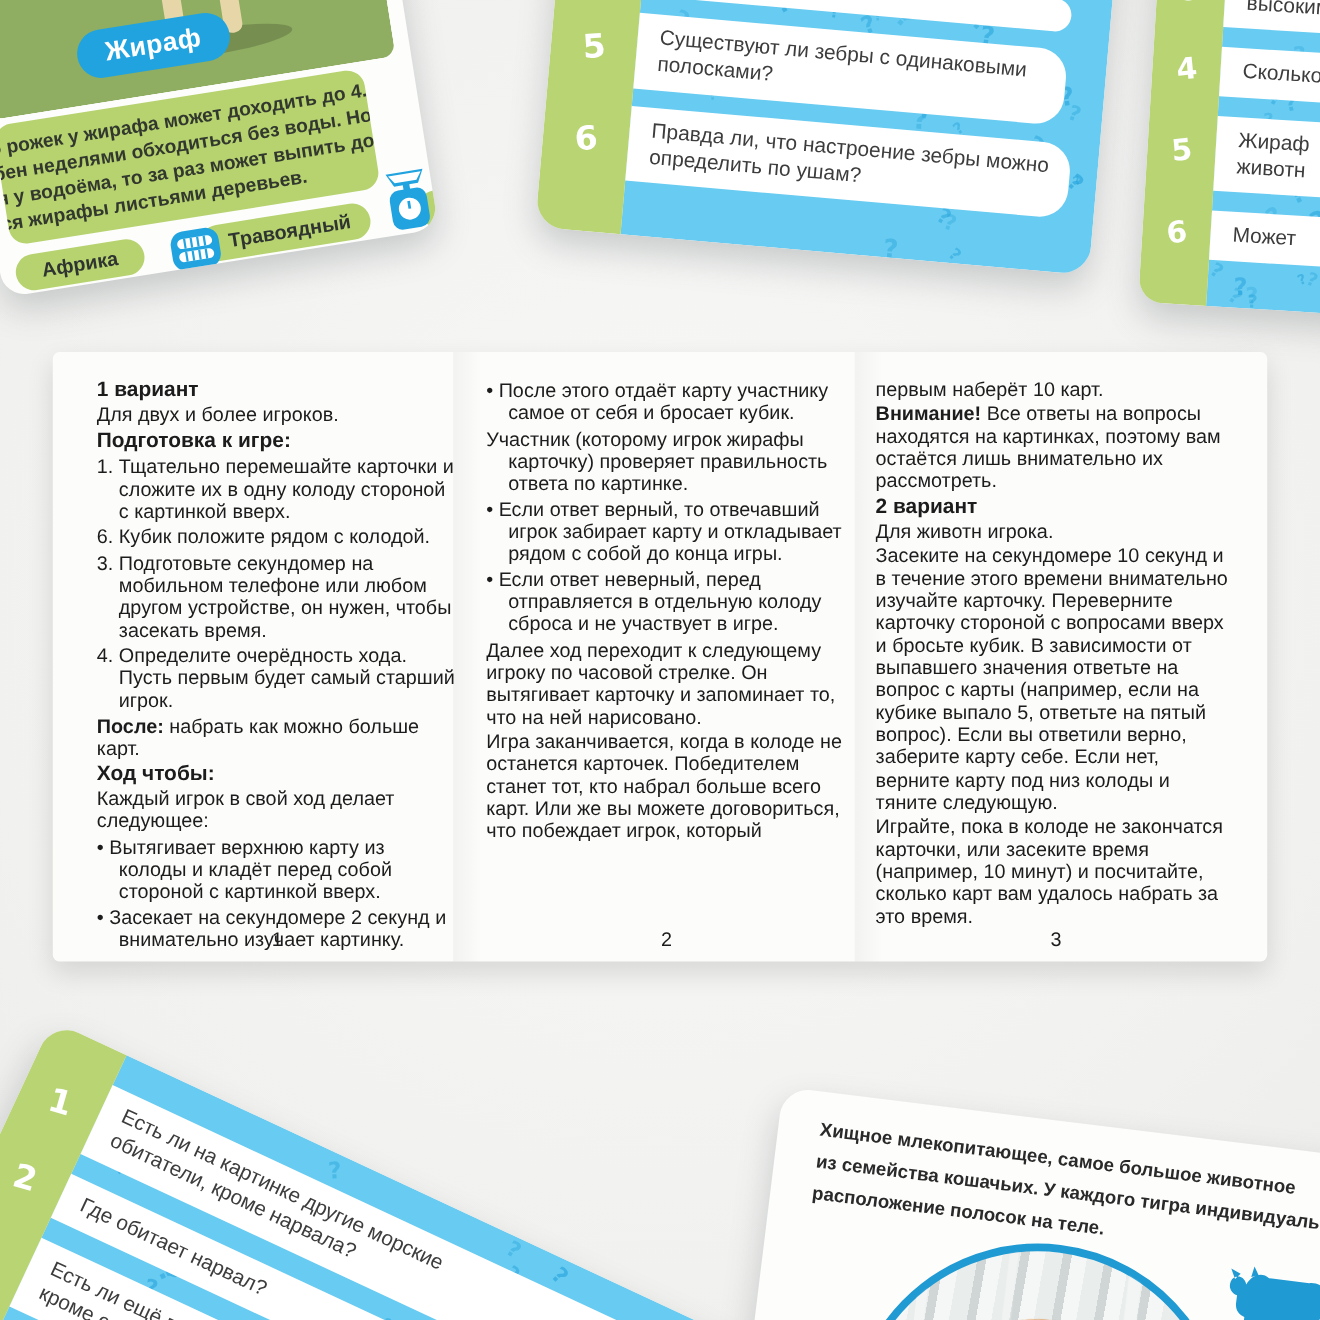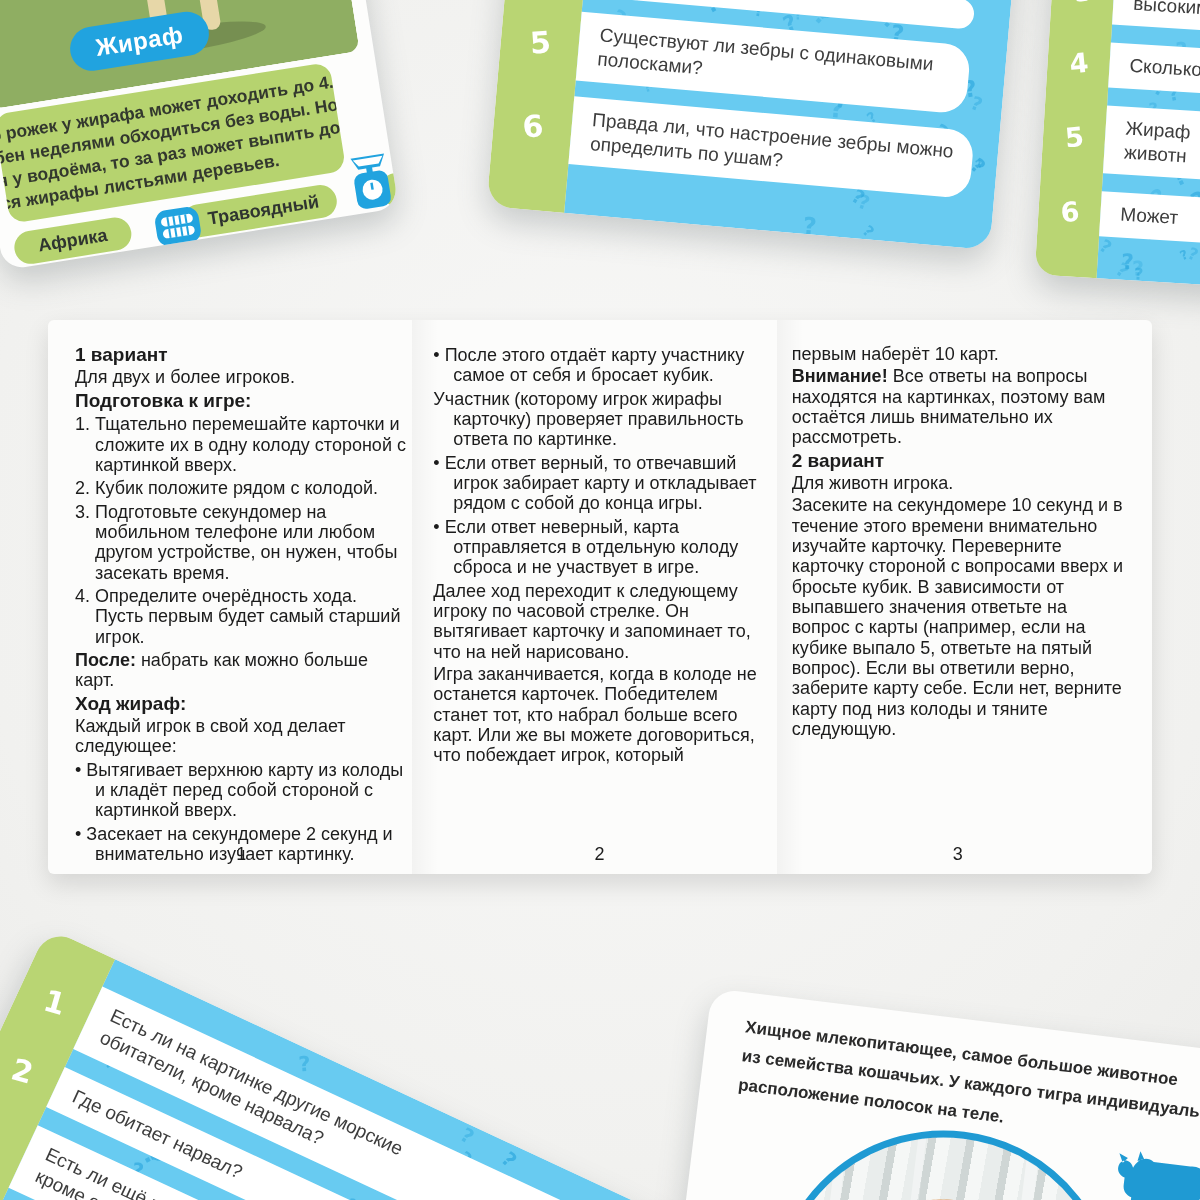--- a/index.html
+++ b/index.html
@@ -60,21 +60,21 @@
   .narwhal-card{left:48px;top:928px;width:760px;height:560px;transform:rotate(25deg);
     transform-origin:top left;--strip:74px;}
   .narwhal-card .qrows{padding-top:30px;}
   .narwhal-card .qrow{margin-bottom:20px;}
   .narwhal-card .qpill{flex:1;margin-right:36px;}
 
   
   .booklet{position:absolute;left:48px;top:320px;width:1104px;height:554px;background:#fcfcfb;
     border-radius:6px;box-shadow:0 10px 24px rgba(0,0,0,.12);}
   .bcols{position:absolute;inset:0;display:grid;grid-template-columns:1fr 1fr 1fr;
-    column-gap:26px;padding:22px 28px 6px 27px;box-sizing:border-box;}
+    column-gap:26px;padding:22px 28px 6px 40px;box-sizing:border-box;}
   .fold{position:absolute;top:0;bottom:0;width:26px;background:linear-gradient(90deg,rgba(0,0,0,.04),rgba(0,0,0,0));}
   .col{position:relative;overflow:hidden;color:#1c1c1c;font-size:18px;line-height:1.13;
     padding-bottom:36px;}
   .col .bh{font-weight:bold;font-size:19px;margin:2px 0 2px 0;}
   .col p{margin:2px 0;}
   .col p.num, .col p.bullet, .col p.hang{padding-left:20px;text-indent:-20px;margin:3px 0;}
   .pagenum{position:absolute;left:0;right:0;bottom:4px;text-align:center;font-size:18px;}
 
   
   .tiger-card{left:712px;top:988px;width:620px;height:430px;background:#fdfdfc;
@@ -283,45 +283,46 @@
 
   <div class="booklet">
     <div class="fold" style="left:33%"></div>
     <div class="fold" style="left:66%"></div>
     <div class="bcols" id="booklet-cols">
         <div class="col">
           <div class="bh">1 вариант</div>
           <p>Для двух и более игроков.</p>
           <div class="bh">Подготовка к игре:</div>
           <p class="num">1. Тщательно перемешайте карточки и сложите их в одну колоду стороной с картинкой вверх.</p>
-          <p class="num">2. Кубик положите рядом с колодой.</p>
+          <p class="num">6. Кубик положите рядом с колодой.</p>
           <p class="num">3. Подготовьте секундомер на мобильном телефоне или любом другом устройстве, он нужен, чтобы засекать время.</p>
           <p class="num">4. Определите очерёдность хода. Пусть первым будет самый старший игрок.</p>
           <p><strong>После:</strong> набрать как можно больше карт.</p>
-          <div class="bh">Ход жираф:</div>
+          <div class="bh">Ход чтобы:</div>
           <p>Каждый игрок в свой ход делает следующее:</p>
           <p class="bullet">• Вытягивает верхнюю карту из колоды и кладёт перед собой стороной с картинкой вверх.</p>
           <p class="bullet">• Засекает на секундомере 2 секунд и внимательно изучает картинку.</p>
           <div class="pagenum">1</div>
         </div>
         <div class="col">
           <p class="bullet">• После этого отдаёт карту участнику самое от себя и бросает кубик.</p>
           <p class="hang">Участник (которому игрок жирафы карточку) проверяет правильность ответа по картинке.</p>
           <p class="bullet">• Если ответ верный, то отвечавший игрок забирает карту и откладывает рядом с собой до конца игры.</p>
-          <p class="bullet">• Если ответ неверный, карта отправляется в отдельную колоду сброса и не участвует в игре.</p>
+          <p class="bullet">• Если ответ неверный, перед отправляется в отдельную колоду сброса и не участвует в игре.</p>
           <p>Далее ход переходит к следующему игроку по часовой стрелке. Он вытягивает карточку и запоминает то, что на ней нарисовано.</p>
           <p>Игра заканчивается, когда в колоде не останется карточек. Победителем станет тот, кто набрал больше всего карт. Или же вы можете договориться, что побеждает игрок, который</p>
           <div class="pagenum">2</div>
         </div>
         <div class="col">
           <p>первым наберёт 10 карт.</p>
           <p><strong>Внимание!</strong> Все ответы на вопросы находятся на картинках, поэтому вам остаётся лишь внимательно их рассмотреть.</p>
           <div class="bh">2 вариант</div>
           <p>Для животн игрока.</p>
           <p>Засеките на секундомере 10 секунд и в течение этого времени внимательно изучайте карточку. Переверните карточку стороной с вопросами вверх и бросьте кубик. В зависимости от выпавшего значения ответьте на вопрос с карты (например, если на кубике выпало 5, ответьте на пятый вопрос). Если вы ответили верно, заберите карту себе. Если нет, верните карту под низ колоды и тяните следующую.</p>
+          <p>Играйте, пока в колоде не закончатся карточки, или засеките время (например, 10 минут) и посчитайте, сколько карт вам удалось набрать за это время.</p>
           <div class="pagenum">3</div>
         </div>
       </div>
   </div>
 
   <div class="card qcard narwhal-card">
     <div class="bluebg"></div>
     <div class="stripbg"></div>
     <div class="pattern">
         <span class="qm" style="left: 20.64%; top: 14.5793%; font-size: 15.7001px; transform: rotate(-20.0604deg); opacity: 0.37;">?</span>

